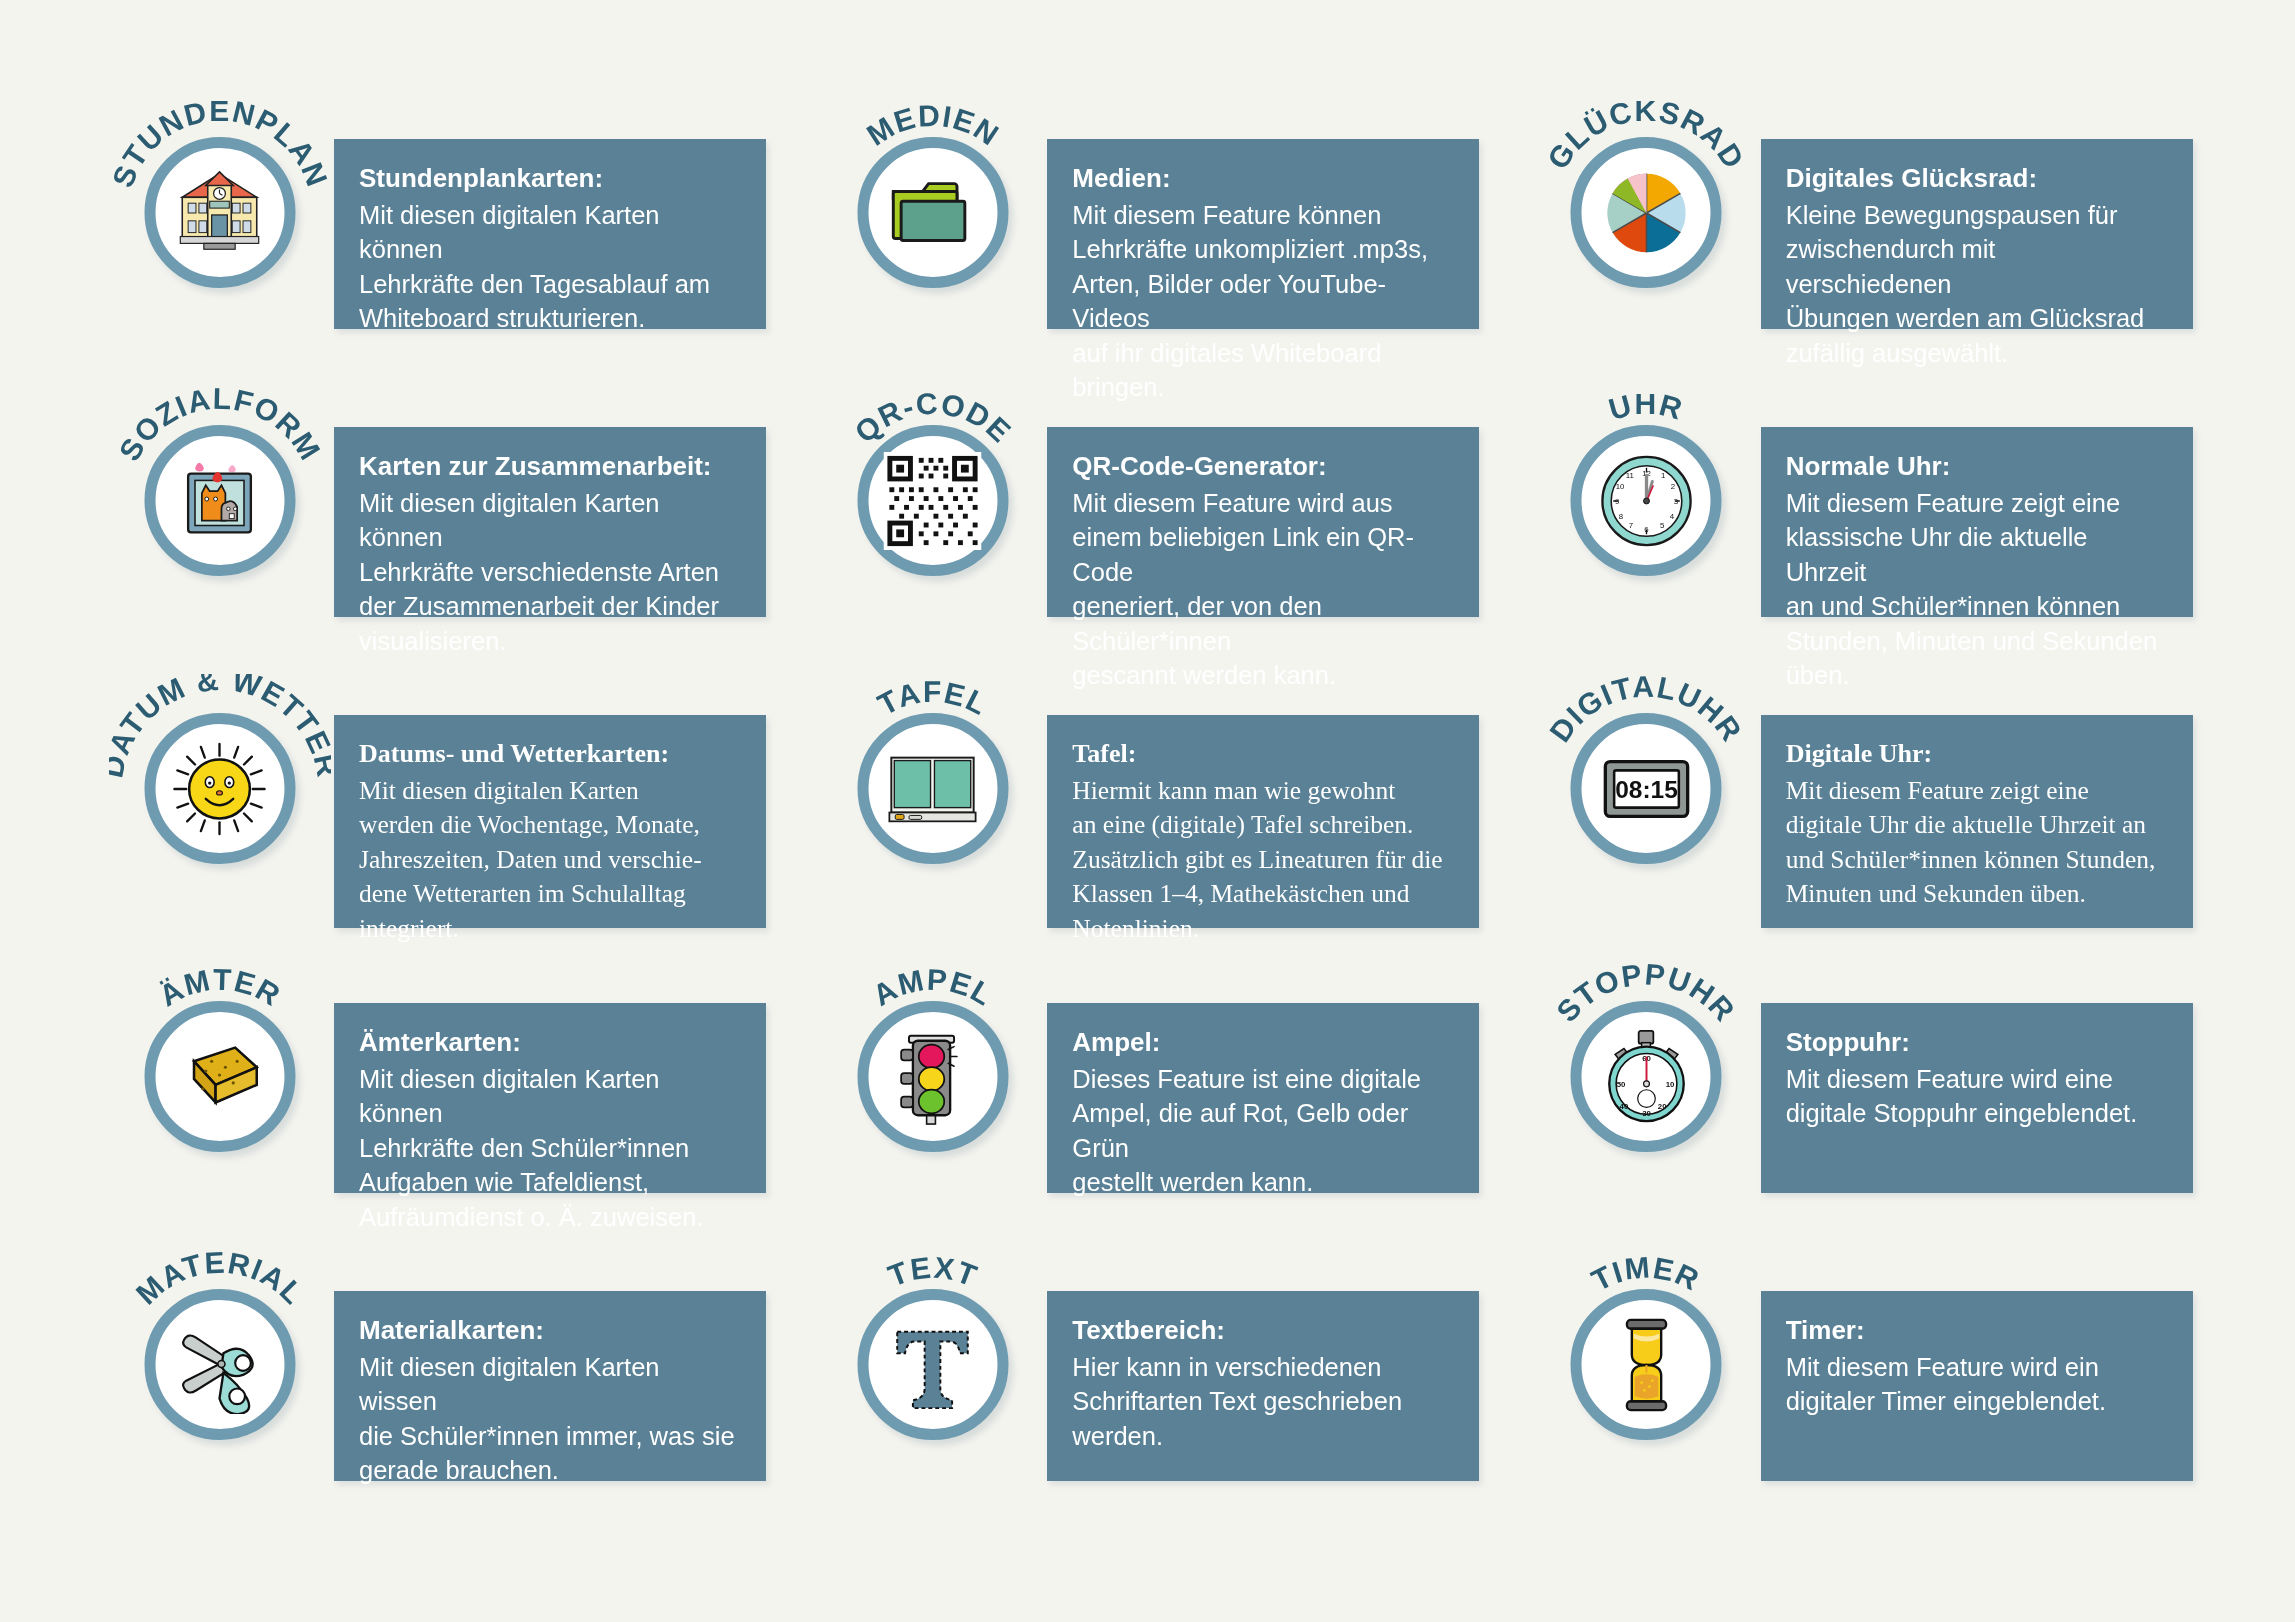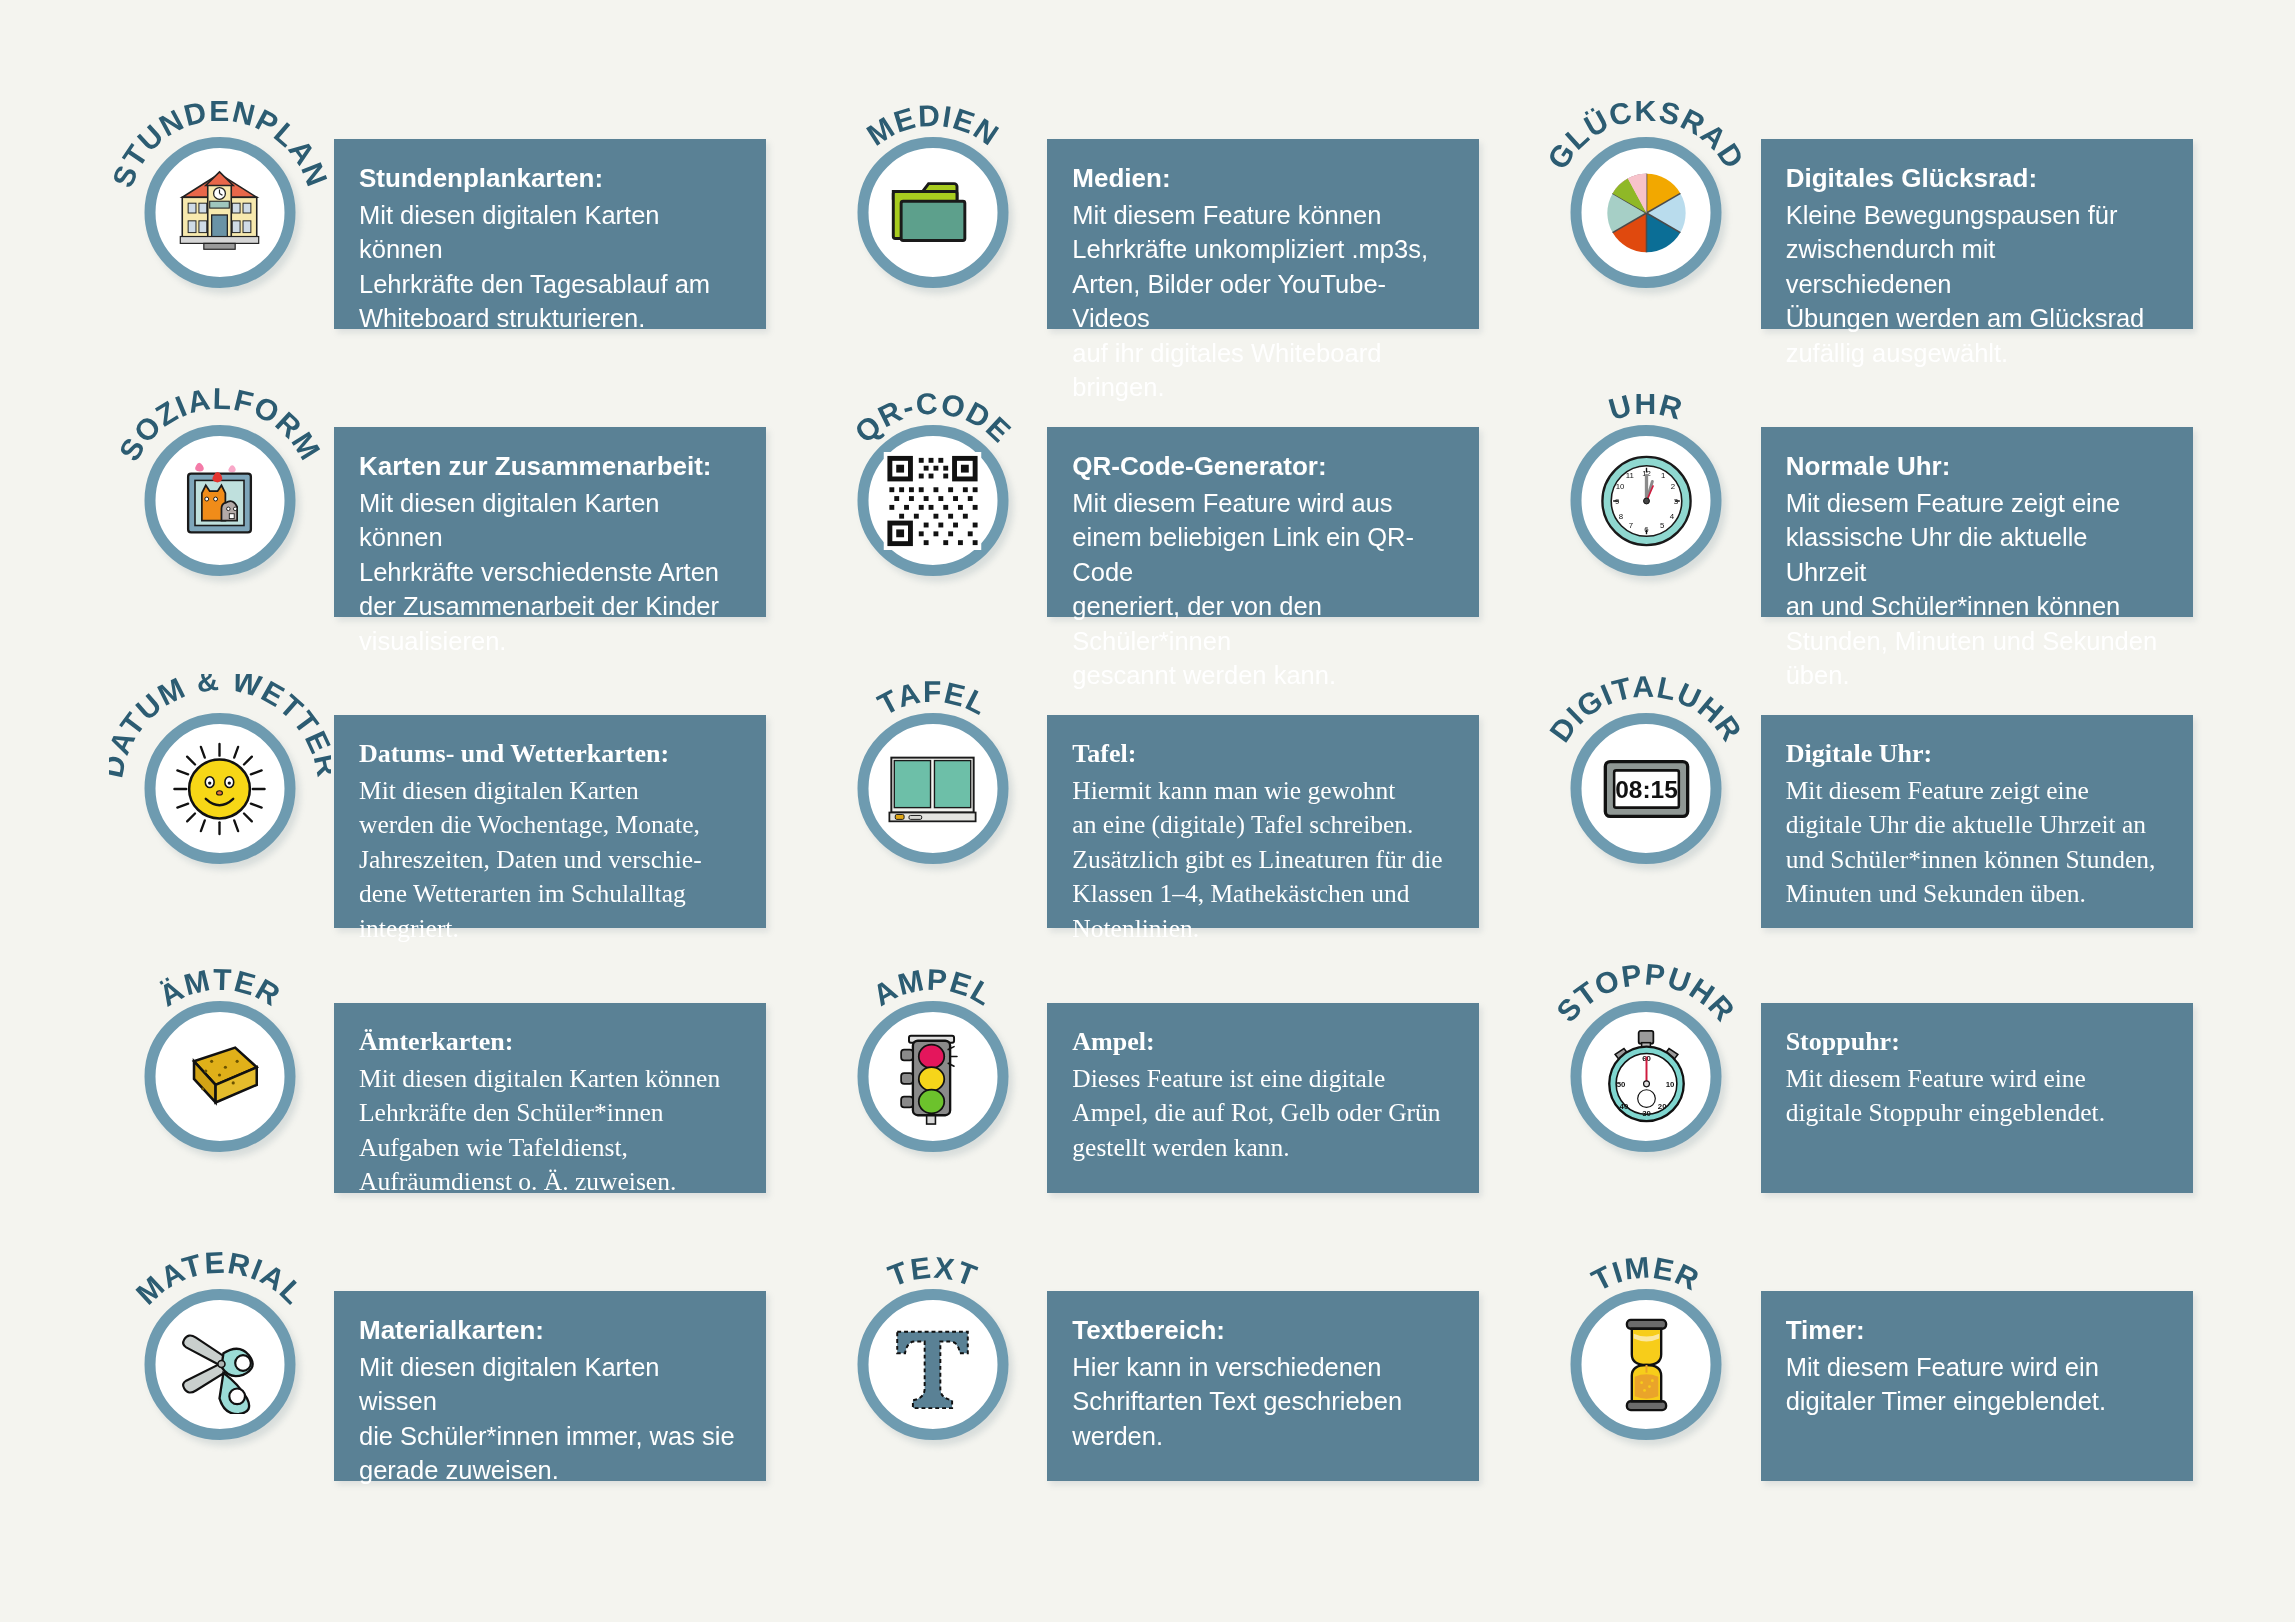--- a/index.html
+++ b/index.html
@@ -112,21 +112,21 @@
     line-height: 1.35;
     margin: 0;
     font-weight: 400;
   }
   .panel .pbody .ln { display: block; }
 
   
   .r0 .panel { height: 190px; }
   .r1 .panel { height: 190px; }
   .r2 .panel { height: 213px; font-family: Liberation Serif, serif; }
-  .r3 .panel { height: 190px; font-family: Liberation Serif, serif; }
+  .r3 .panel { height: 190px; }
   .r4 .panel { height: 190px; }
 </style>
 </head>
 <body>
 
 <div id="sheet">
   <div class="grid" id="grid">
       <div class="feature r0">
     <div class="badge-wrap">
       <svg class="arc-text" viewBox="0 0 340 190">
@@ -675,21 +675,21 @@
         <circle cx="68" cy="82" r="8" fill="#fff" stroke="#111" stroke-width="2.2"></circle>
         <circle cx="52" cy="49" r="3.6" fill="#aeb6b4" stroke="#111" stroke-width="1.6"></circle>
       </svg>
       </div>
     </div>
     <div class="panel">
       <div class="ptitle">Materialkarten:</div>
       <div class="pbody">
             <span class="ln">Mit diesen digitalen Karten wissen</span>
             <span class="ln">die Schüler*innen immer, was sie</span>
-            <span class="ln">gerade zuweisen.</span>
+            <span class="ln">gerade brauchen.</span>
           </div>
     </div>
       </div>
       <div class="feature r4">
     <div class="badge-wrap">
       <svg class="arc-text" viewBox="0 0 340 190">
       <defs>
               <path id="arc13" d="M 38 175 A 132 132 0 0 1 302 175"></path>
             </defs>
       <text font-size="48" text-anchor="middle">

